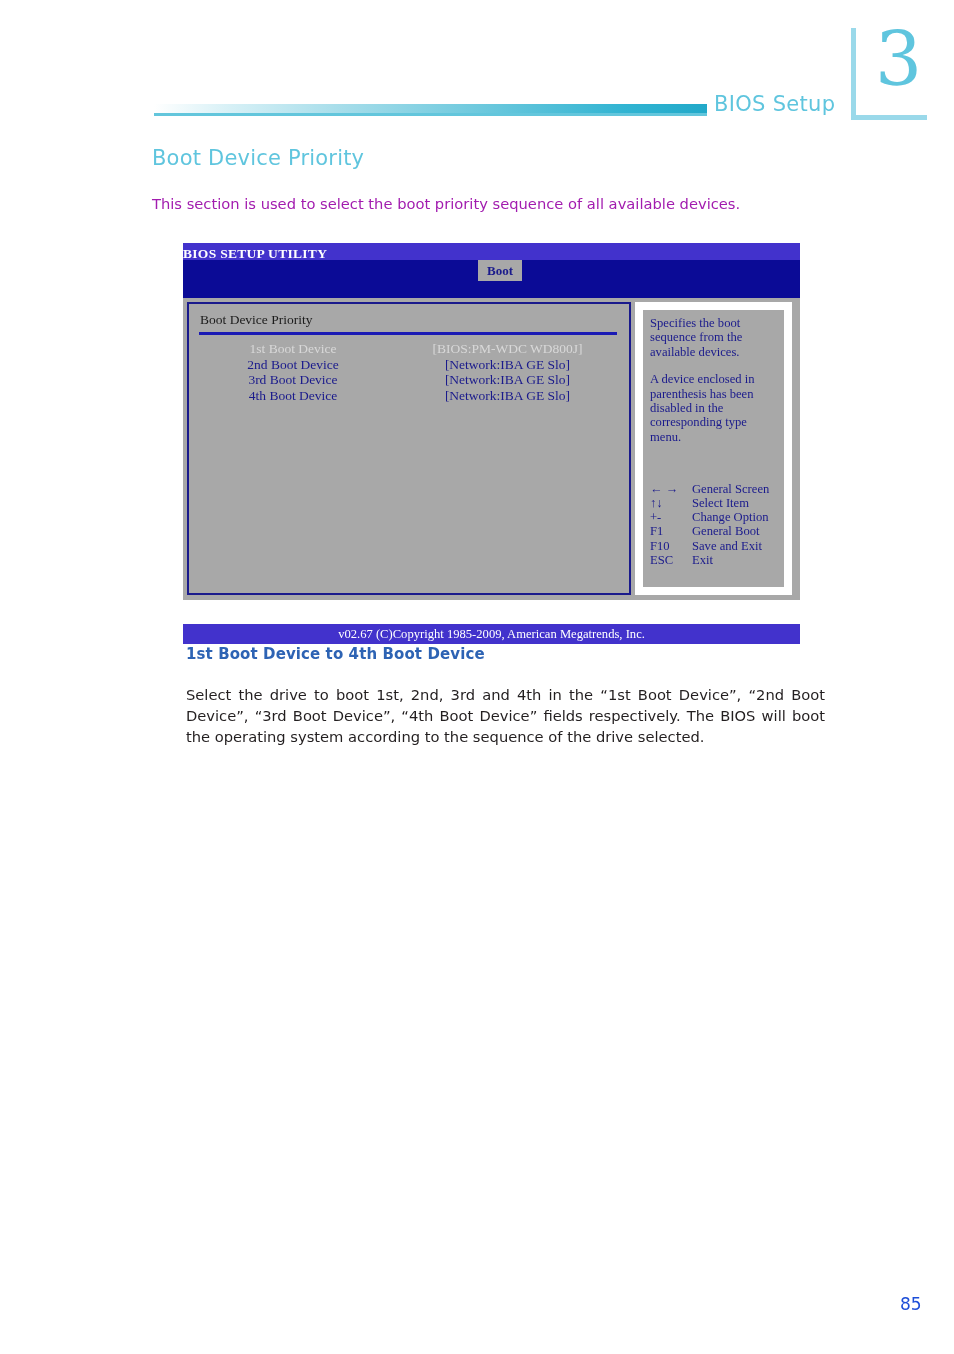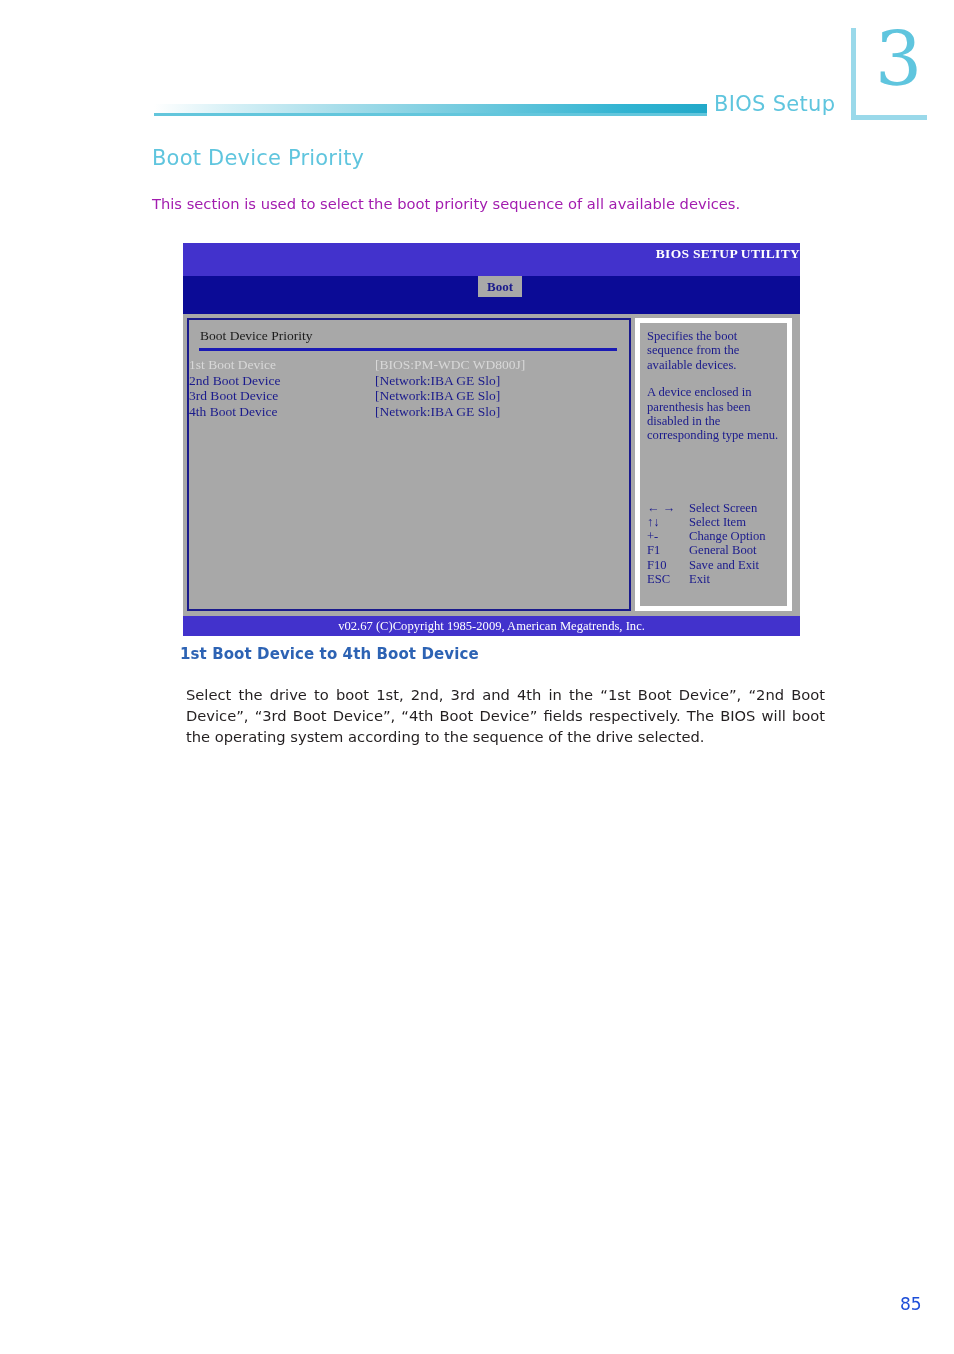--- a/index.html
+++ b/index.html
@@ -113,26 +113,26 @@
 
   
   .bios-box {
     position: absolute;
     left: 183px;
     top: 243px;
     width: 617px;
     font-family: "Liberation Serif", "DejaVu Serif", serif;
   }
   .bios-titlebar {
-    height: 33px;
+    height: 17px;
     background: #4232cc;
     color: #ffffff;
     font-size: 13.5px;
     font-weight: bold;
-    text-align: right;
+    text-align: left;
     line-height: 21px;
     letter-spacing: 0.3px;
   }
   .bios-menubar {
     height: 38px;
     background: #0b0b96;
     position: relative;
   }
   .bios-tab {
     position: absolute;
@@ -169,40 +169,42 @@
     line-height: 18px;
   }
   .panel-rule {
     margin: 3px 0 0 10px;
     width: 418px;
     height: 3px;
     background: #1a1ab4;
   }
   .device-list {
     margin-top: 6px;
+    padding-left: 11px;
+    text-align: center;
   }
   .device-row {
     display: flex;
     font-size: 13.5px;
     line-height: 15.5px;
     color: #1a1a8c;
   }
   .device-row.selected {
     color: #d8d8d8;
   }
   .device-label {
     width: 186px;
   }
   .device-value {
     flex: 1;
   }
 
   .bios-help-panel {
     width: 157px;
-    border: 5px solid #ffffff;
+    border: 8px solid #ffffff;
     background: #a8a8a8;
     box-sizing: border-box;
     height: 293px;
     padding: 6px 6px 0 7px;
     position: relative;
   }
   .help-text {
     font-size: 12.6px;
     line-height: 14.4px;
     color: #1a1a8c;
@@ -229,26 +231,27 @@
     flex: 1;
   }
 
   .bios-footer {
     height: 20px;
     background: #4232cc;
     color: #ffffff;
     font-size: 12.6px;
     text-align: center;
     line-height: 20px;
+    margin-top: 24px;
   }
 
   
   .sub-heading {
     position: absolute;
-    left: 180px;
+    left: 186px;
     top: 645px;
     font-size: 15px;
     font-weight: bold;
     color: #2d63b4;
     letter-spacing: 0.1px;
   }
   .body-paragraph {
     position: absolute;
     left: 186px;
     top: 684px;
@@ -324,21 +327,21 @@
     </div>
 
     <div class="bios-help-panel">
       <div class="help-text">
         <p>Specifies the boot sequence from the available devices.</p>
         <p>A device enclosed in parenthesis has been disabled in the corresponding type menu.</p>
       </div>
       <div class="key-legend">
         <div class="key-row">
           <span class="key-name">← →</span>
-          <span class="key-desc">Select Screen</span>
+          <span class="key-desc">General Screen</span>
         </div>
         <div class="key-row">
           <span class="key-name">↑↓</span>
           <span class="key-desc">Select Item</span>
         </div>
         <div class="key-row">
           <span class="key-name">+-</span>
           <span class="key-desc">Change Option</span>
         </div>
         <div class="key-row">

